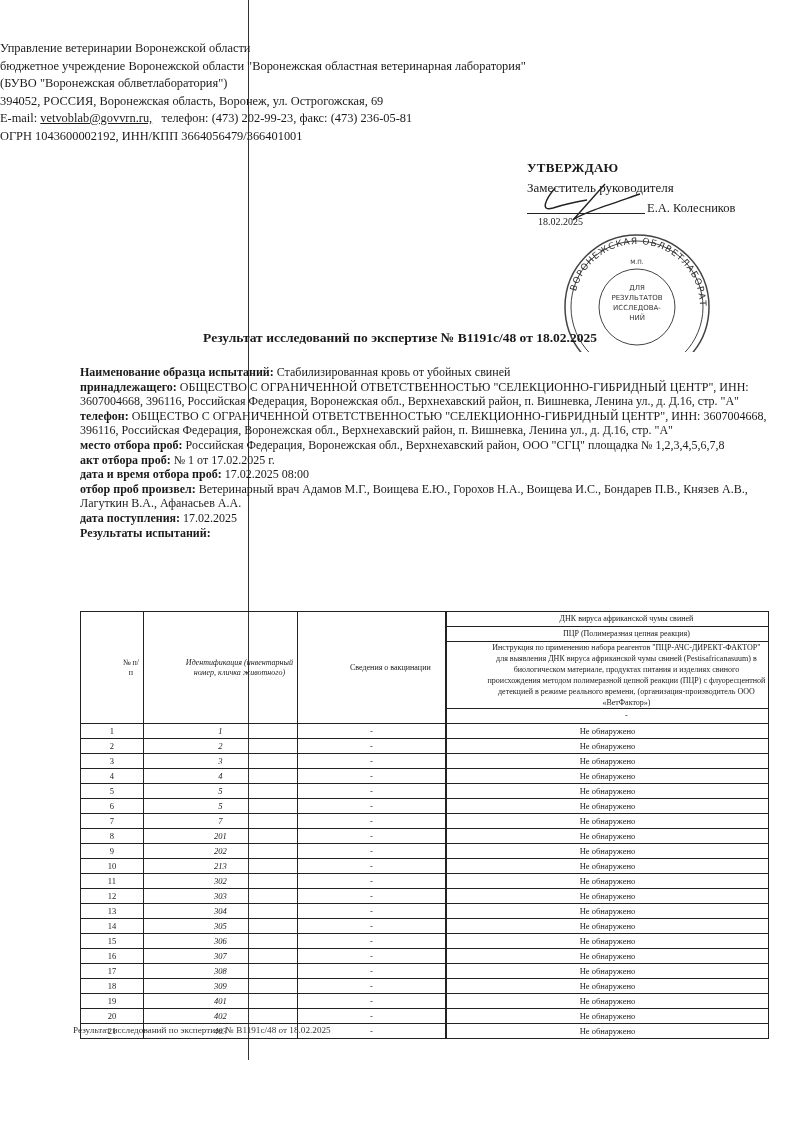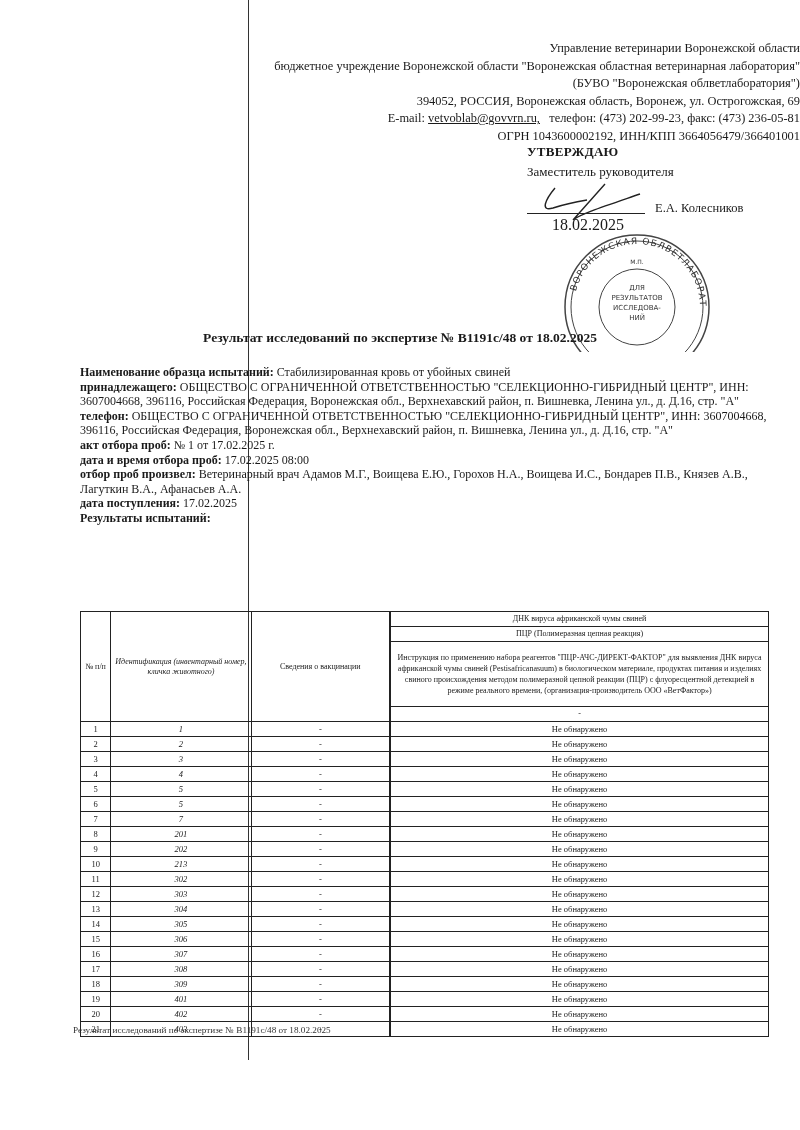--- a/index.html
+++ b/index.html
@@ -1,37 +1,37 @@
 <!DOCTYPE html>
 <html><head>
 <meta charset="utf-8">
 <style>
   html, body { margin: 0; padding: 0; background: #ffffff; }
   body { width: 800px; height: 1130px; position: relative; overflow: hidden;
          font-family: "Liberation Serif", serif; color: #1a1a1a; }
   .scan-line { position: absolute; left: 248px; top: 0; width: 1px; height: 1060px; background: #333; }
-  .header { position: absolute; top: 40px; left: 0; width: 800px; text-align: right; font-size: 12.4px; line-height: 17.5px; }
+  .header { position: absolute; top: 40px; left: 0; width: 800px; text-align: left; font-size: 12.4px; line-height: 17.5px; }
   .header .line { white-space: nowrap; }
   .header a { color: #1a1a1a; text-decoration: underline; }
-  .approve { position: absolute; left: 527px; top: 144px; font-size: 12.5px; }
+  .approve { position: absolute; left: 527px; top: 160px; font-size: 12.5px; }
   .approve .title { font-weight: bold; font-size: 13px; letter-spacing: 0.3px; }
   .approve .role { font-weight: normal; font-size: 13px; margin-top: 4px; }
   .sign-row { position: absolute; left: 527px; top: 197px; width: 230px; }
   .sign-line { position: absolute; left: 0; top: 16px; width: 118px; height: 1px; background: #222; }
-  .signer { position: absolute; left: 120px; top: 4px; font-size: 12.5px; white-space: nowrap; margin-left: 8px; }
-  .sign-date { position: absolute; left: 552px; top: 216px; font-size: 16px; }
+  .signer { position: absolute; left: 120px; top: 4px; font-size: 12.5px; white-space: nowrap; }
+  .sign-date { position: absolute; left: 538px; top: 216px; font-size: 10px; }
   .signature-svg { position: absolute; left: 535px; top: 180px; }
   .stamp { position: absolute; left: 562px; top: 232px; }
   .doc-title { position: absolute; top: 330px; left: 0; width: 800px; text-align: center; font-size: 13.5px; font-weight: bold; }
   .info { position: absolute; left: 80px; top: 365px; width: 695px; font-size: 12px; line-height: 14.6px; }
   .info p { margin: 0; }
   .info b { font-weight: bold; }
   table.results { position: absolute; left: 80px; top: 611px; width: 689px; border-collapse: collapse; font-size: 8.5px; }
   table.results td { border: 1px solid #222; text-align: center; padding: 0 2px; height: 14px; line-height: 10px; }
-  table.results .hdr td { font-size: 8px; }
+  table.results .hdr td { font-size: 8px; padding-left: 40px; }
   table.results tr.data td { height: 14px; font-size: 8.5px; }
   .col-no { width: 26px; }
   .col-id { width: 138px; font-style: italic; }
   .col-vac { width: 137px; border-right: 2px solid #222 !important; }
   .col-res { width: 384px; }
   .footer { position: absolute; left: 73px; top: 1024px; font-size: 9.2px; line-height: 13px; color: #333; }
 </style>
 </head>
 <body>
 
@@ -81,20 +81,21 @@
   <text x="75" y="78" text-anchor="middle" font-family="DejaVu Sans, sans-serif" font-size="7" fill="#333">ИССЛЕДОВА-</text>
   <text x="75" y="88" text-anchor="middle" font-family="DejaVu Sans, sans-serif" font-size="7" fill="#333">НИЙ</text>
 </svg>
 
 <div class="doc-title">Результат исследований по экспертизе № В1191с/48 от 18.02.2025</div>
 
 <div class="info">
   <p><b>Наименование образца испытаний:</b><span> Стабилизированная кровь от убойных свиней</span></p>
   <p><b>принадлежащего:</b><span> ОБЩЕСТВО С ОГРАНИЧЕННОЙ ОТВЕТСТВЕННОСТЬЮ "СЕЛЕКЦИОННО-ГИБРИДНЫЙ ЦЕНТР", ИНН: 3607004668, 396116, Российская Федерация, Воронежская обл., Верхнехавский район, п. Вишневка, Ленина ул., д. Д.16, стр. "А"</span></p>
   <p><b>телефон:</b><span> ОБЩЕСТВО С ОГРАНИЧЕННОЙ ОТВЕТСТВЕННОСТЬЮ "СЕЛЕКЦИОННО-ГИБРИДНЫЙ ЦЕНТР", ИНН: 3607004668, 396116, Российская Федерация, Воронежская обл., Верхнехавский район, п. Вишневка, Ленина ул., д. Д.16, стр. "А"</span></p>
+  <p><b>место отбора проб:</b><span> Российская Федерация, Воронежская обл., Верхнехавский район, ООО "СГЦ" площадка № 1,2,3,4,5,6,7,8</span></p>
   <p><b>акт отбора проб:</b><span> № 1 от 17.02.2025 г.</span></p>
   <p><b>дата и время отбора проб:</b><span> 17.02.2025 08:00</span></p>
   <p><b>отбор проб произвел:</b><span> Ветеринарный врач Адамов М.Г., Воищева Е.Ю., Горохов Н.А., Воищева И.С., Бондарев П.В., Князев А.В., Лагуткин В.А., Афанасьев А.А.</span></p>
   <p><b>дата поступления:</b><span> 17.02.2025</span></p>
   <p><b>Результаты испытаний:</b></p>
 </div>
 
 <table class="results">
   <tbody id="results-body">
     <tr class="hdr">

